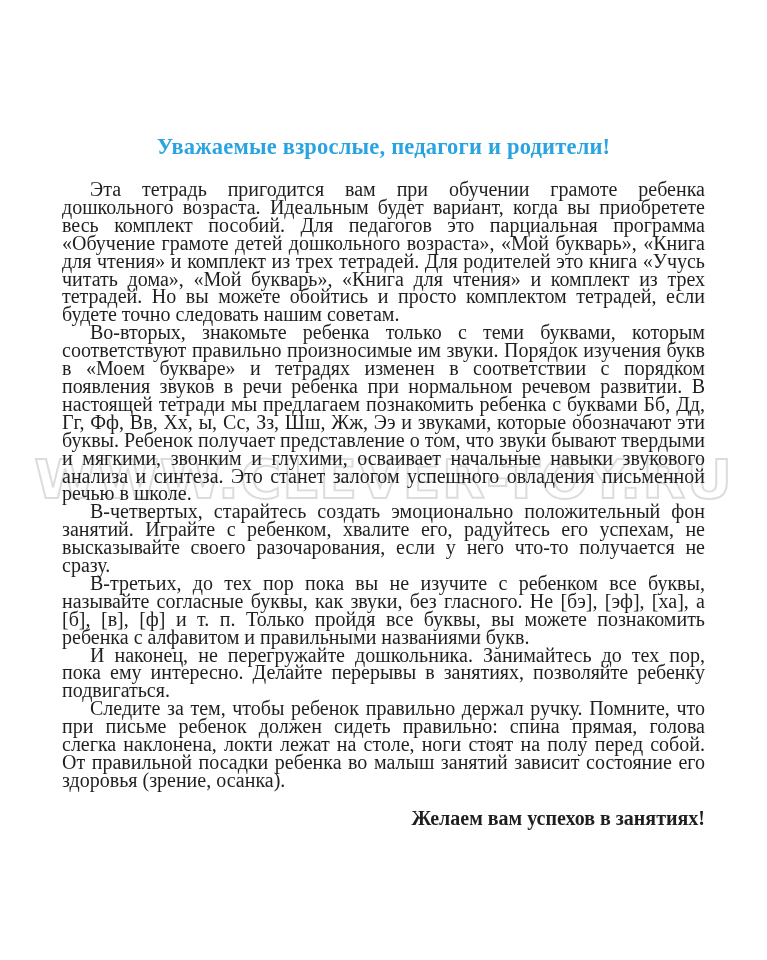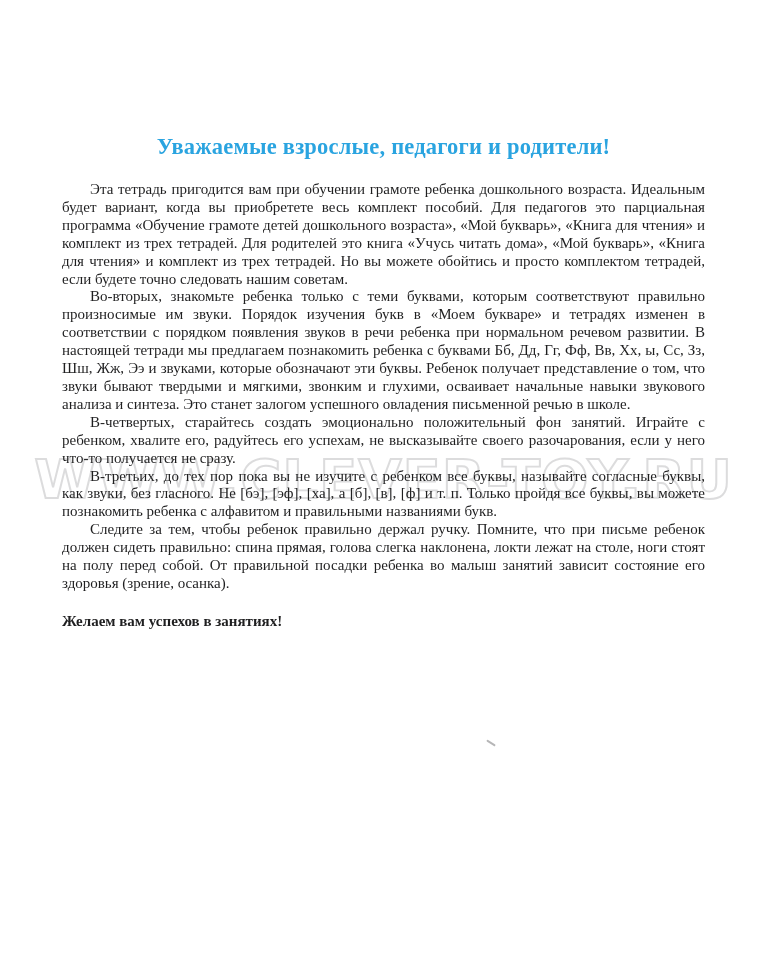--- a/index.html
+++ b/index.html
@@ -22,33 +22,33 @@
     font-size: 22.5px;
     font-weight: bold;
     letter-spacing: 0.2px;
     color: #2aa4e0; 
   }
   .content {
     position: absolute;
     top: 181px;
     left: 62px;
     width: 643px;
-    font-size: 15px;
+    font-size: 20px;
     line-height: 17.9px;
     text-align: justify;
     color: #1f1f20;
   }
   .content p {
     margin: 0;
     text-indent: 28px;
   }
   .content p b { font-weight: normal; }
   .closing {
     margin-top: 20px !important;
-    text-align: left;
+    text-align: right;
     text-indent: 0 !important;
     font-weight: bold;
   }
   .watermark {
     position: absolute;
     top: 449px; left: 0;
     width: 767px;
     text-align: center;
     white-space: nowrap;
     overflow: hidden;
@@ -80,19 +80,20 @@
 
   <h1 class="title" style="color: rgb(42, 164, 224);">Уважаемые взрослые, педагоги и родители!</h1>
 
   <div class="watermark">WWW.CLEVER-TOY.RU</div>
 
   <div class="content" style="color: rgb(31, 31, 32);">
     <p><span>Эта тетрадь пригодится вам при обучении грамоте ребенка дошкольного возраста. Идеальным будет вариант, когда вы приобретете весь комплект пособий. Для педагогов это парциальная программа «Обучение грамоте детей дошкольного возраста», «Мой букварь», «Книга для чтения» и комплект из трех тетрадей. Для родителей это книга «Учусь читать дома», «Мой букварь», «Книга для чтения» и комплект из трех тетрадей. Но вы можете обойтись и просто комплектом тетрадей, если будете точно следовать нашим советам.</span></p>
     <p><span>Во-вторых, знакомьте ребенка только с теми буквами, которым соответствуют правильно произносимые им звуки. Порядок изучения букв в «Моем букваре» и тетрадях изменен в соответствии с порядком появления звуков в речи ребенка при нормальном речевом развитии. В настоящей тетради мы предлагаем познакомить ребенка с буквами </span><b>Бб, Дд, Гг, Фф, Вв, Хх, ы, Сс, Зз, Шш, Жж, Ээ</b><span> и звуками, которые обозначают эти буквы. Ребенок получает представление о том, что звуки бывают твердыми и мягкими, звонким и глухими, осваивает начальные навыки звукового анализа и синтеза. Это станет залогом успешного овладения письменной речью в школе.</span></p>
     <p><span>В-четвертых, старайтесь создать эмоционально положительный фон занятий. Играйте с ребенком, хвалите его, радуйтесь его успехам, не высказывайте своего разочарования, если у него что-то получается не сразу.</span></p>
     <p><span>В-третьих, до тех пор пока вы не изучите с ребенком все буквы, называйте согласные буквы, как звуки, без гласного. Не [бэ], [эф], [ха], а [б], [в], [ф] и т. п. Только пройдя все буквы, вы можете познакомить ребенка с алфавитом и правильными названиями букв.</span></p>
+    <p><span>И наконец, не перегружайте дошкольника. Занимайтесь до тех пор, пока ему интересно. Делайте перерывы в занятиях, позволяйте ребенку подвигаться.</span></p>
     <p><span>Следите за тем, чтобы ребенок правильно держал ручку. Помните, что при письме ребенок должен сидеть правильно: спина прямая, голова слегка наклонена, локти лежат на столе, ноги стоят на полу перед собой. От правильной посадки ребенка во малыш занятий зависит состояние его здоровья (зрение, осанка).</span></p>
     <p class="closing">Желаем вам успехов в занятиях!</p>
   </div>
 
   <div class="scan-mark"></div>
 
 </div>
 
 </body></html>

